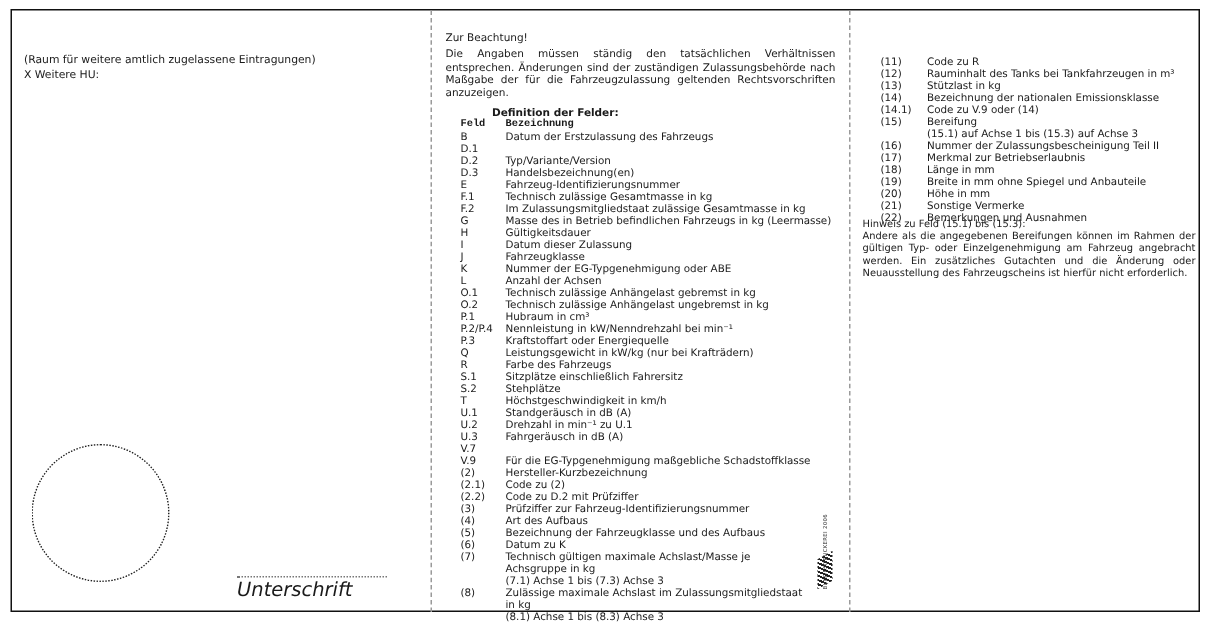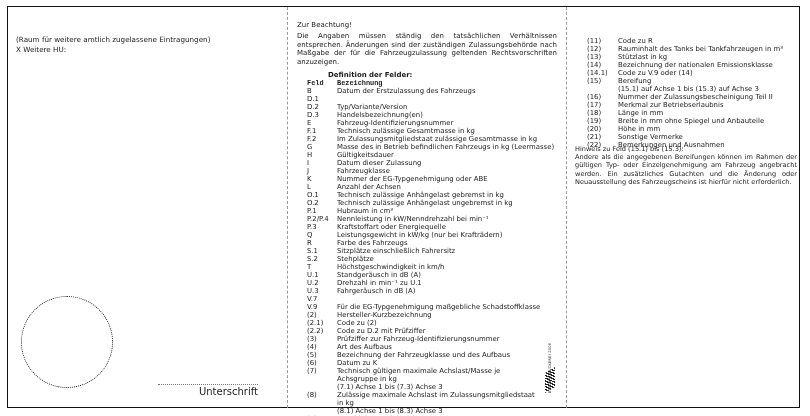--- a/index.html
+++ b/index.html
@@ -8,22 +8,22 @@
   .frame { position: absolute; left: 7px; top: 6px; width: 793px; height: 402px;
            border: 1.5px solid #111; box-sizing: border-box; }
   .divider { position: absolute; top: 7px; height: 401px; width: 0;
              border-left: 1px dashed #9a9a9a; }
   .left-note { position: absolute; left: 16px; top: 35px; font-size: 7.2px; }
   .left-hu { position: absolute; left: 16px; top: 45px; font-size: 7.2px; }
   .stamp { position: absolute; left: 21px; top: 296px; width: 92px; height: 92px;
            border: 1.6px dotted #222; border-radius: 50%; box-sizing: border-box; }
   .sigline { position: absolute; left: 158px; top: 384px; width: 100px;
              border-top: 1px dotted #777; }
-  .siglabel { position: absolute; left: 158px; top: 386px; width: 100px; text-align: right;
-              font-size: 10px; }
+  .siglabel { position: absolute; left: 158px; top: 386px; width: 100px; text-align: left;
+              font-size: 13px; font-style: italic; }
   .beachtung-title { position: absolute; left: 297px; top: 21px; font-size: 7px; }
   .beachtung-body { position: absolute; left: 297px; top: 32px; width: 260px;
                     font-size: 7px; line-height: 8.6px; text-align: justify; }
   .def-title { position: absolute; left: 297px; top: 71px; font-size: 7px; font-weight: bold; margin-left: 31px; }
   .fieldlist { position: absolute; left: 307px; top: 79px; width: 250px; }
   .fieldlist.right { left: 587px; top: 37px; width: 215px; }
   .frow { display: flex; font-size: 6.9px; line-height: 8.0px; align-items: flex-end; }
   .frow .k { width: 30px; flex: none; }
   .fieldlist.right .frow .k { width: 31px; }
   .frow .v { flex: 1; }

